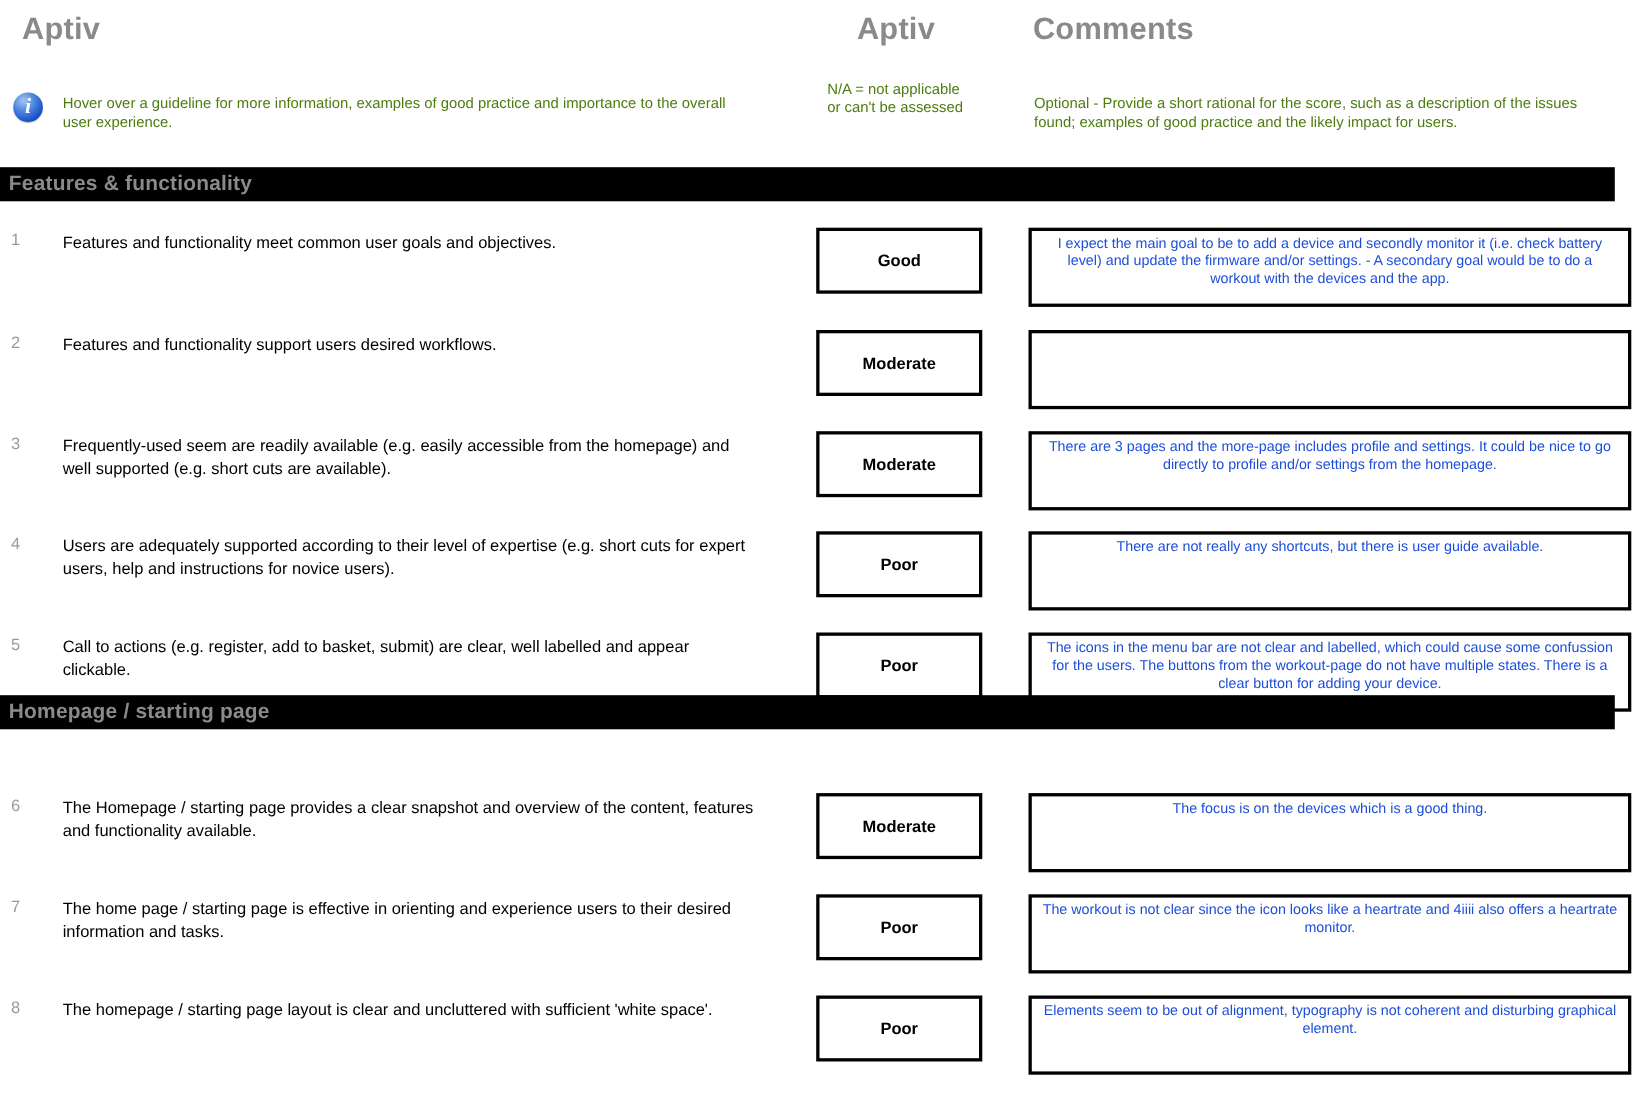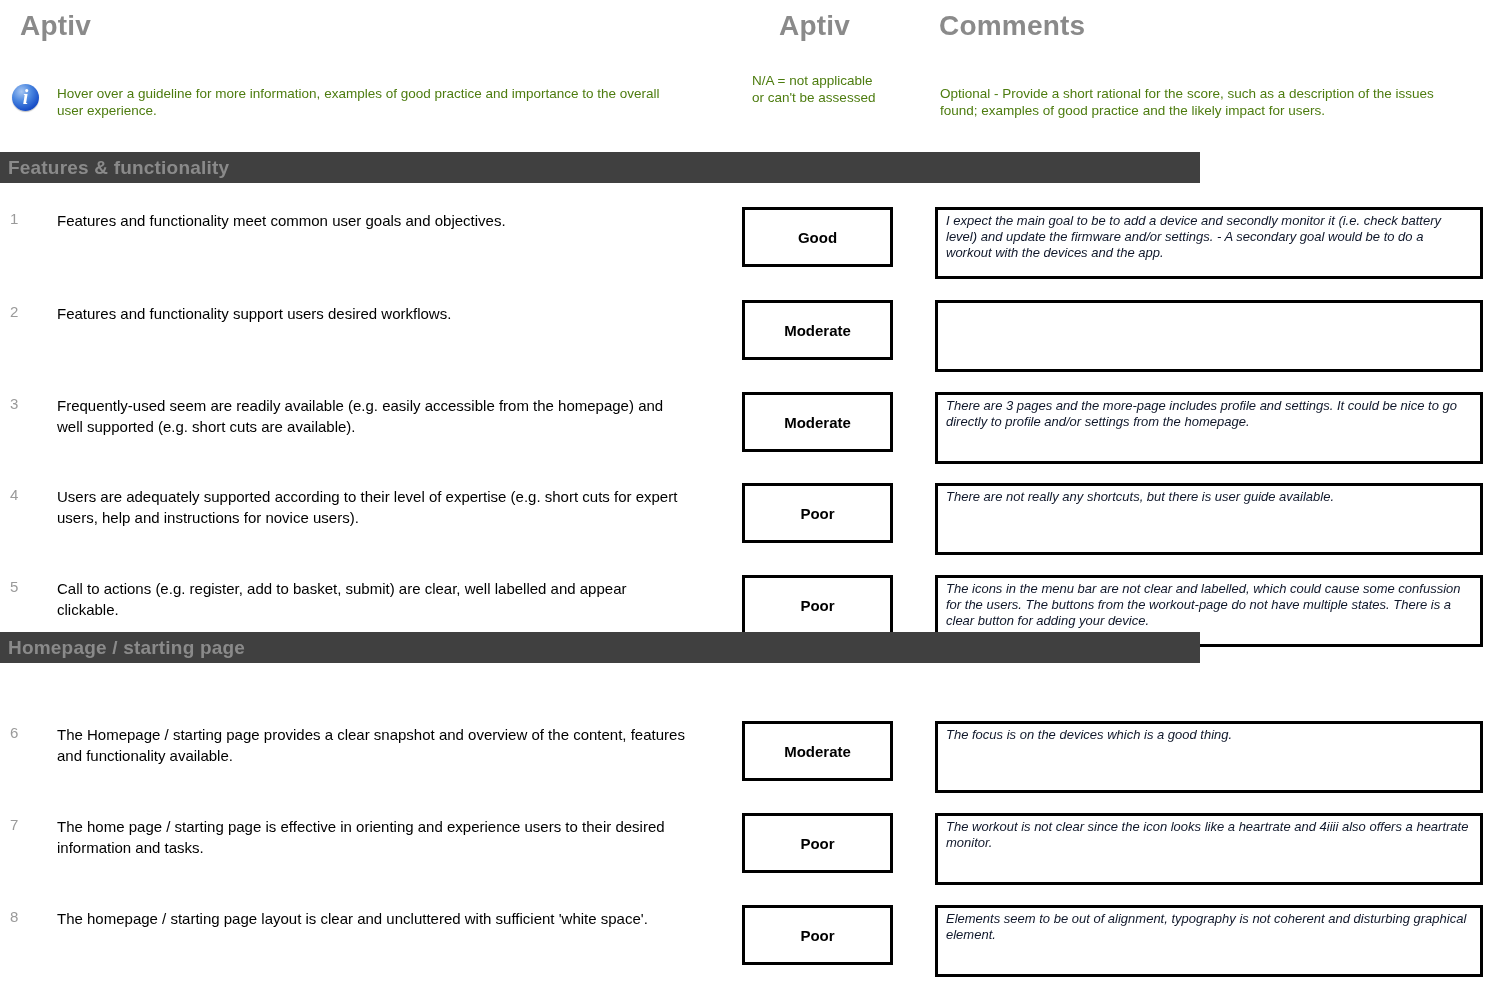--- a/index.html
+++ b/index.html
@@ -22,21 +22,21 @@
     color:#fff;display:flex;align-items:center;justify-content:center;
     font-family:"Liberation Serif", serif;font-style:italic;font-weight:bold;font-size:20px;
     box-shadow:0 1px 1px rgba(0,0,0,0.25);
   }
   .note{position:absolute;font-size:13.5px;line-height:17px;color:#4d7c0f;}
   .intro-note{left:57px;top:85px;width:628px;}
   .score-note{left:752px;top:72px;width:170px;white-space:pre-line;}
   .comments-note{left:940px;top:85px;width:520px;}
   
   .section-bar{
-    position:absolute;left:0;width:1200px;height:31px;background:#404040;
+    position:absolute;left:0;width:1468px;height:31px;background:#000000;
     display:flex;align-items:center;
   }
   .section-bar .section-title{
     margin-left:8px;font-size:19px;font-weight:bold;color:#8a8a8a;letter-spacing:0.2px;
   }
   .sec1{top:152px;}
   .sec2{top:632px;align-items:center;}
   
   .row{position:absolute;left:0;width:1500px;height:72px;}
   .num{
@@ -47,22 +47,23 @@
   }
   .scorebox{
     position:absolute;left:742px;top:0;width:151px;height:60px;background:#fff;
     border:3px solid #000;box-sizing:border-box;
     display:flex;align-items:center;justify-content:center;
     font-size:15px;font-weight:bold;
   }
   .commentbox{
     position:absolute;left:935px;top:0;width:548px;height:72px;background:#fff;
     border:3px solid #000;box-sizing:border-box;
-    padding:3px 8px;font-size:13px;font-style:italic;line-height:16px;color:#0f172a;
+    padding:3px 8px;font-size:13px;line-height:16px;color:#1d4ed8;
     overflow:hidden;
+    text-align:center;
   }
   .r1{top:207px;} .r2{top:300px;} .r3{top:392px;} .r4{top:483px;} .r5{top:575px;}
   .r6{top:721px;} .r7{top:813px;} .r8{top:905px;}
 </style>
 </head>
 <body>
 
 <div class="page">
 
   <div class="col-header title">Aptiv</div>

